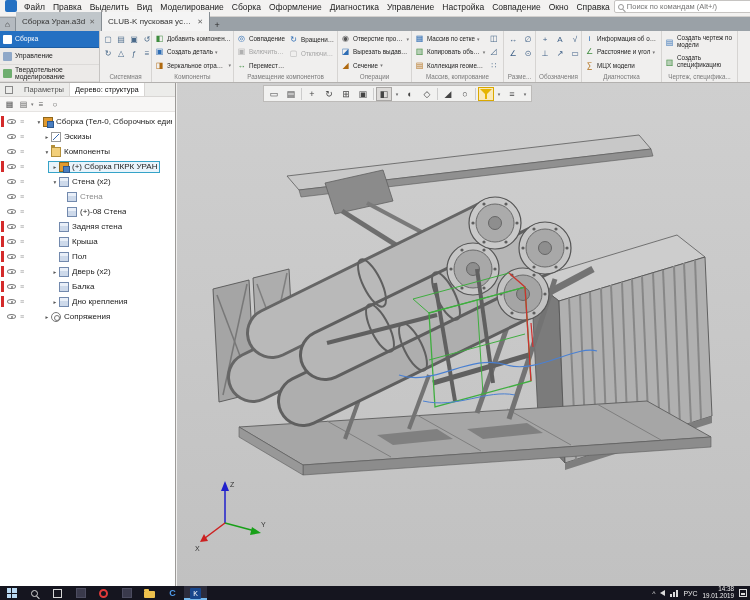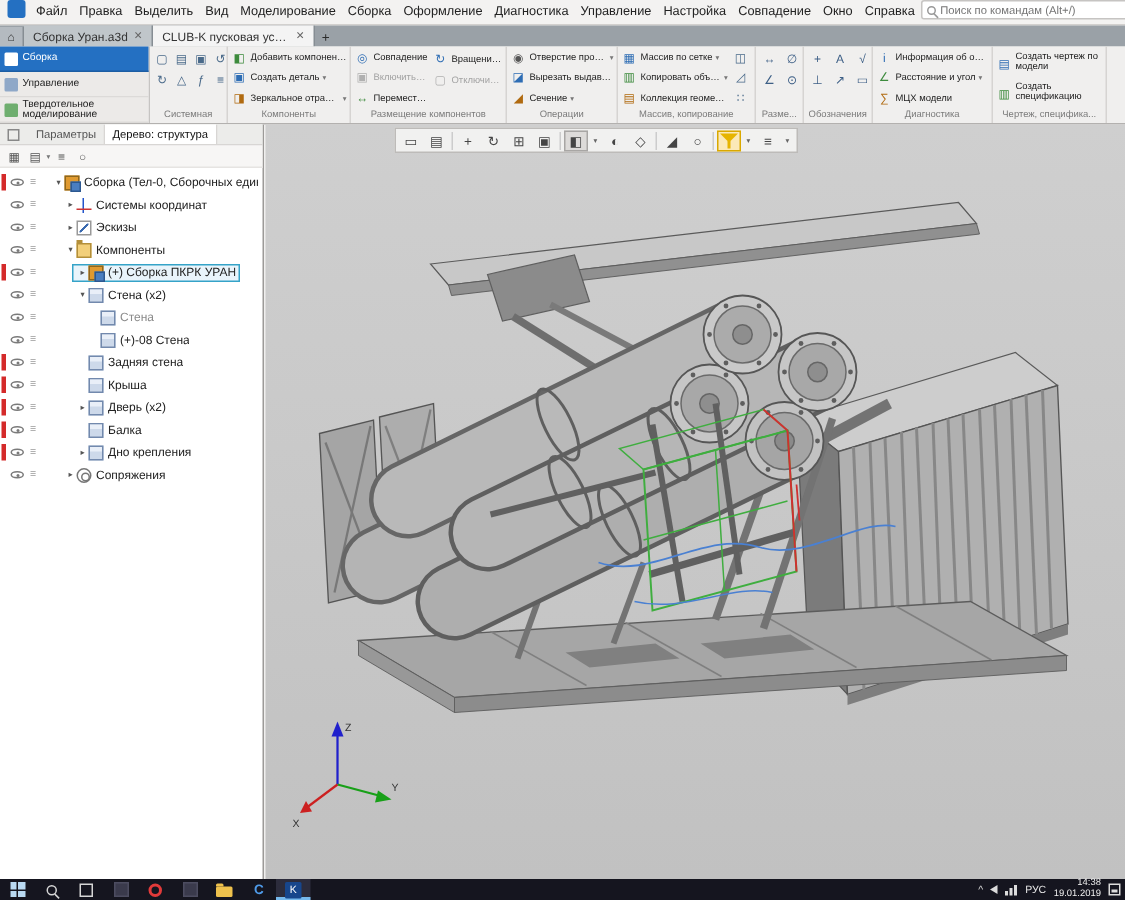--- a/index.html
+++ b/index.html
@@ -10,21 +10,21 @@
 .appicon{width:12px;height:12px;background:#2470c2;border-radius:2px;margin:0 3px;flex:none}
 .menu-item{padding:2px 4px;white-space:nowrap}
 .mb-spacer{flex:1}
 .cmd-search{width:142px;height:13px;background:#fff;border:1px solid #c6c4c2;border-radius:2px;display:flex;align-items:center;padding:0 3px;gap:3px;margin-right:5px;flex:none}
 .lens-s{width:6px;height:6px;border:1px solid #999;border-radius:50%;position:relative;flex:none}
 .lens-s::after{content:"";position:absolute;right:-3px;bottom:-2px;width:4px;height:1px;background:#999;transform:rotate(45deg)}
 .cmd-search input{border:none;outline:none;background:transparent;font-family:inherit;font-size:7.5px;color:#555;width:100%}
 
 .tabbar{position:absolute;top:17px;left:0;right:0;height:14px;background:#9aa1a7;display:flex;align-items:flex-end;font-size:8px}
 .home-btn{width:16px;height:13px;background:#b4bac0;display:flex;align-items:center;justify-content:center;border-right:1px solid #868d93;font-size:8px;color:#333}
-.tab{height:14px;display:flex;align-items:center;gap:4px;padding:0 6px;background:#c0c6ca;border-right:1px solid #868d93;color:#333;max-width:108px}
+.tab{height:19px;display:flex;align-items:center;gap:4px;padding:0 6px;background:#c0c6ca;border-right:1px solid #868d93;color:#333;max-width:108px}
 .tab.active{background:#f4f4f4}
 .tab .tlbl{white-space:nowrap;overflow:hidden;text-overflow:ellipsis}
 .tab .x{font-size:7px;color:#666;flex:none}
 .newtab{width:14px;height:13px;display:flex;align-items:center;justify-content:center;color:#2b2b2b;font-size:9px}
 
 .ribbon{position:absolute;top:31px;left:0;right:0;height:52px;background:#f0efee;border-bottom:1px solid #b3b1af;display:flex}
 .panelsets{width:100px;flex:none;display:flex;flex-direction:column;border-right:1px solid #c6c4c2}
 .pset{flex:1;display:flex;align-items:center;gap:3px;font-size:6.8px;line-height:1.05;padding:0 3px;background:#eceae8;border-bottom:1px solid #dcdad8;color:#222}
 .pset.active{background:#2470c2;color:#fff;border-bottom:1px solid #1c5da3}
 .psico{width:9px;height:9px;flex:none;border-radius:1px}
@@ -374,30 +374,20 @@
       <span class="alert"></span>
       <span class="eye"></span>
       <span class="emk">≡</span>
       <span class="rowbox">
           <span class="chev">▾</span>
           <span class="ticon ic-asmroot"></span>
           <span class="tlabel">Сборка (Тел-0, Сборочных единиц...</span>
         </span>
     </div>
 
-    <div class="trow">
-      <span class="eye"></span>
-      <span class="emk">≡</span>
-      <span class="ind" style="width:8px"></span>
-      <span class="rowbox">
-          <span class="chev">▸</span>
-          <span class="ticon ic-axes"></span>
-          <span class="tlabel">Системы координат</span>
-        </span>
-    </div>
 
     <div class="trow">
       <span class="eye"></span>
       <span class="emk">≡</span>
       <span class="ind" style="width:8px"></span>
       <span class="rowbox">
           <span class="chev">▸</span>
           <span class="ticon ic-sketch"></span>
           <span class="tlabel">Эскизы</span>
         </span>
@@ -476,20 +466,31 @@
       <span class="eye"></span>
       <span class="emk">≡</span>
       <span class="ind" style="width:16px"></span>
       <span class="rowbox">
           <span class="chev"></span>
           <span class="ticon ic-part"></span>
           <span class="tlabel">Крыша</span>
         </span>
     </div>
 
+    <div class="trow">
+      <span class="alert"></span>
+      <span class="eye"></span>
+      <span class="emk">≡</span>
+      <span class="ind" style="width:16px"></span>
+      <span class="rowbox">
+          <span class="chev"></span>
+          <span class="ticon ic-part"></span>
+          <span class="tlabel">Пол</span>
+        </span>
+    </div>
 
     <div class="trow">
       <span class="alert"></span>
       <span class="eye"></span>
       <span class="emk">≡</span>
       <span class="ind" style="width:16px"></span>
       <span class="rowbox">
           <span class="chev">▸</span>
           <span class="ticon ic-part"></span>
           <span class="tlabel">Дверь (x2)</span>

